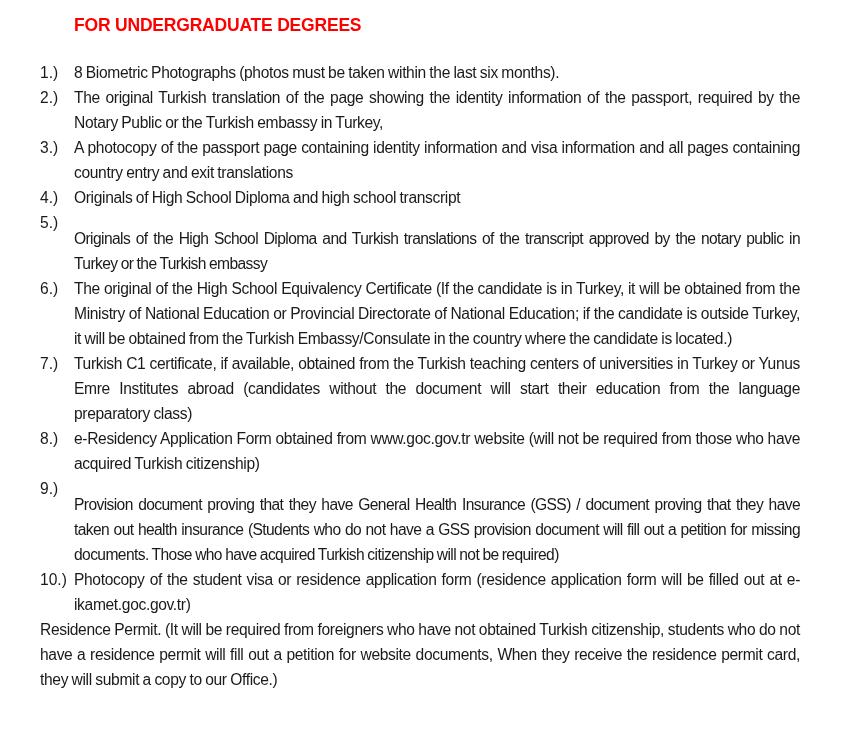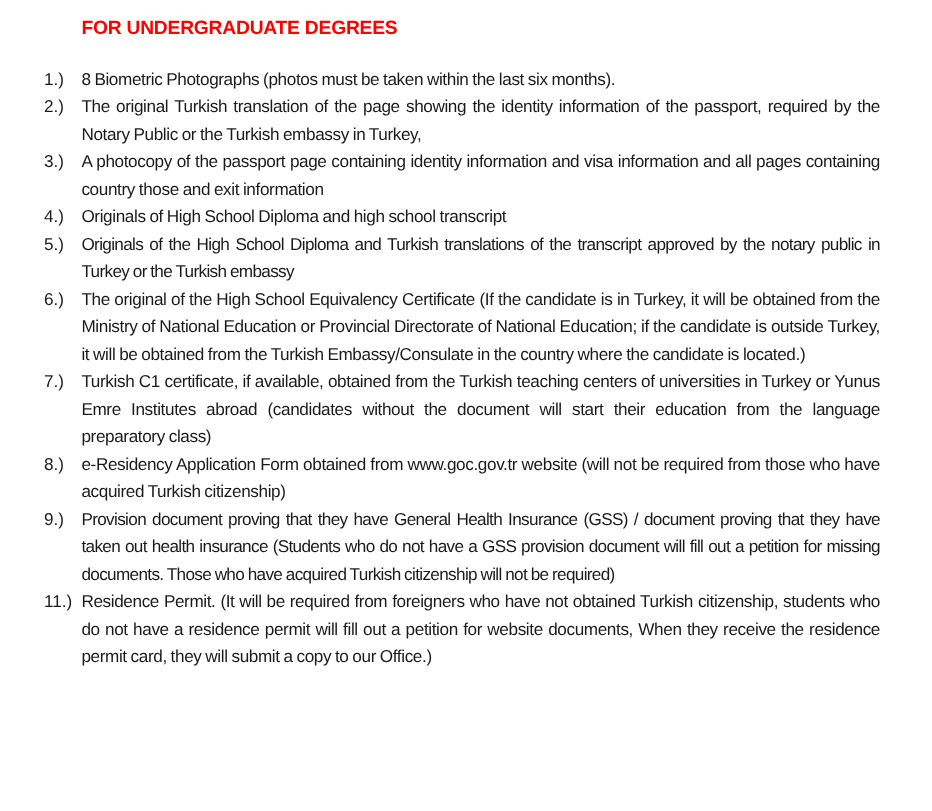--- a/index.html
+++ b/index.html
@@ -50,40 +50,41 @@
       white-space: nowrap;
     }
     .req-text {
       flex: 1 1 auto;
       text-align: justify;
       letter-spacing: -0.35px;
       word-spacing: -0.5px;
     }
     .req-item.tight .req-text {
       letter-spacing: -0.6px;
+      margin-top: 16px;
     }
   </style>
 </head>
 <body>
 
 <div class="page">
   <h2 class="heading">FOR UNDERGRADUATE DEGREES</h2>
 
   <ol class="req-list">
     <li class="req-item">
       <span class="req-num">1.)</span>
       <span class="req-text">8 Biometric Photographs (photos must be taken within the last six months).</span>
     </li>
     <li class="req-item">
       <span class="req-num">2.)</span>
       <span class="req-text">The original Turkish translation of the page showing the identity information of the passport, required by the Notary Public or the Turkish embassy in Turkey,</span>
     </li>
     <li class="req-item">
       <span class="req-num">3.)</span>
-      <span class="req-text">A photocopy of the passport page containing identity information and visa information and all pages containing country those and exit information</span>
+      <span class="req-text">A photocopy of the passport page containing identity information and visa information and all pages containing country entry and exit translations</span>
     </li>
     <li class="req-item">
       <span class="req-num">4.)</span>
       <span class="req-text">Originals of High School Diploma and high school transcript</span>
     </li>
     <li class="req-item tight">
       <span class="req-num">5.)</span>
       <span class="req-text">Originals of the High School Diploma and Turkish translations of the transcript approved by the notary public in Turkey or the Turkish embassy</span>
     </li>
     <li class="req-item">
@@ -96,17 +97,20 @@
     </li>
     <li class="req-item">
       <span class="req-num">8.)</span>
       <span class="req-text">e-Residency Application Form obtained from www.goc.gov.tr website (will not be required from those who have acquired Turkish citizenship)</span>
     </li>
     <li class="req-item tight">
       <span class="req-num">9.)</span>
       <span class="req-text">Provision document proving that they have General Health Insurance (GSS) / document proving that they have taken out health insurance (Students who do not have a GSS provision document will fill out a petition for missing documents. Those who have acquired Turkish citizenship will not be required)</span>
     </li>
     <li class="req-item">
-      <span class="req-num">11.)</span>
+      <span class="req-num">10.)</span>
+      <span class="req-text">Photocopy of the student visa or residence application form (residence application form will be filled out at e-ikamet.goc.gov.tr)</span>
+    </li>
+    <li class="req-item">
       <span class="req-text">Residence Permit. (It will be required from foreigners who have not obtained Turkish citizenship, students who do not have a residence permit will fill out a petition for website documents, When they receive the residence permit card, they will submit a copy to our Office.)</span>
     </li>
   </ol>
 </div>
 
 </body></html>

